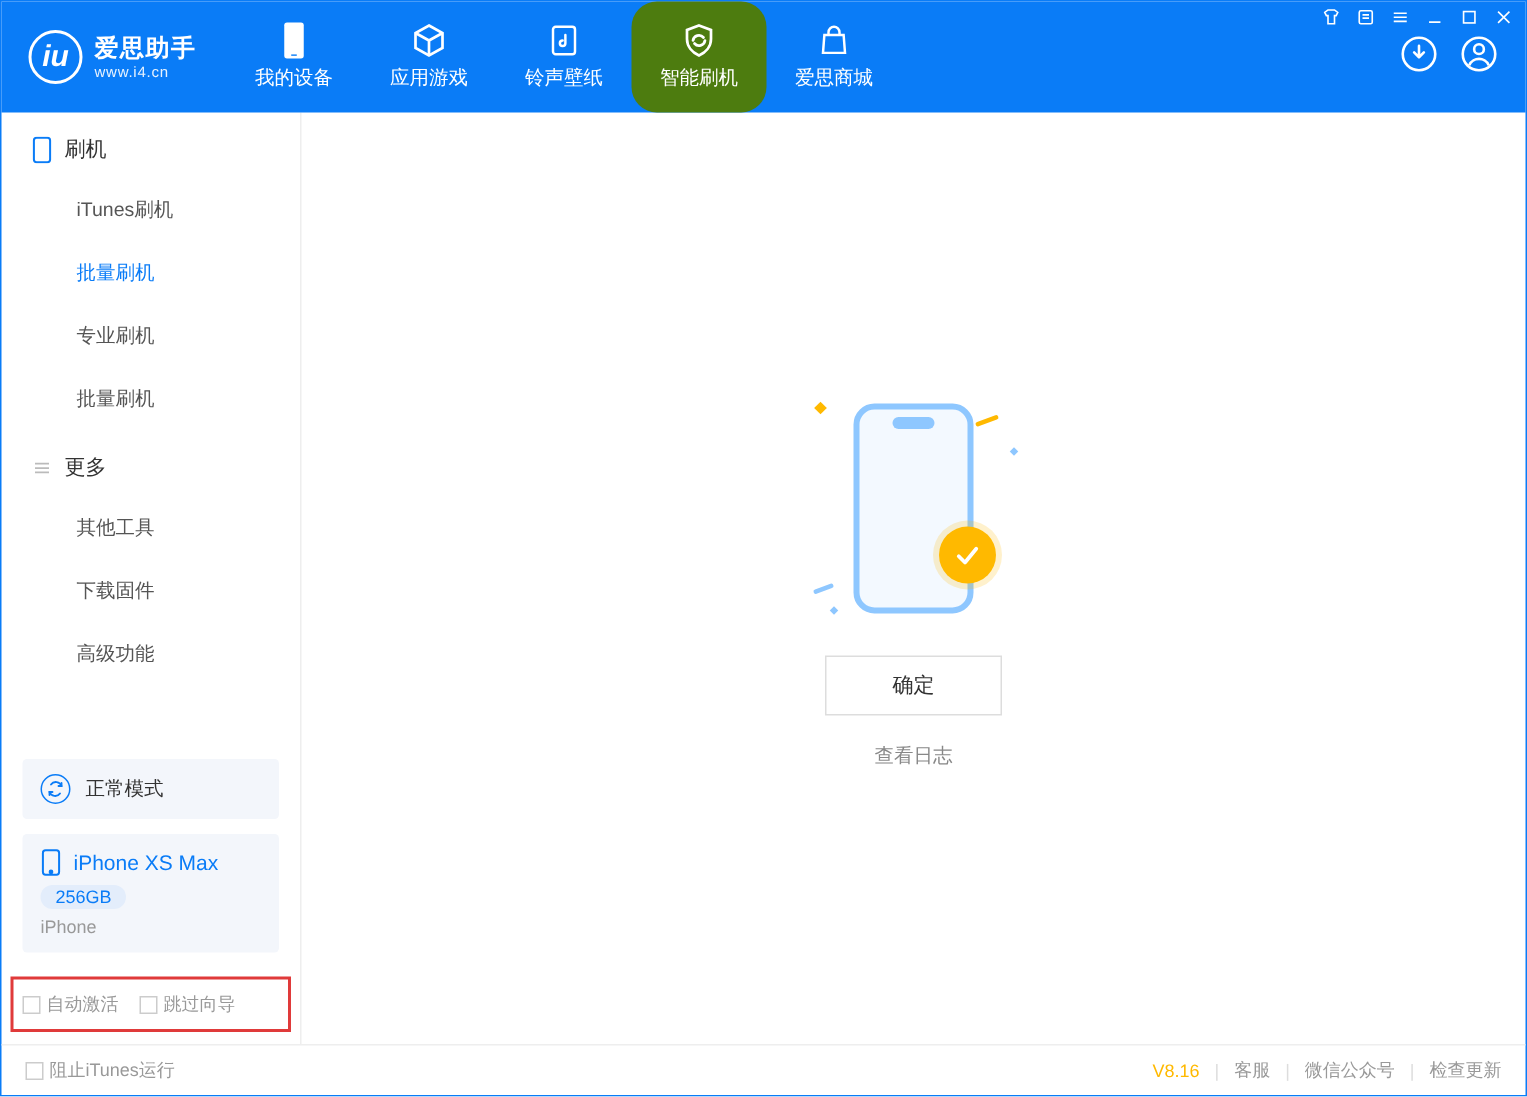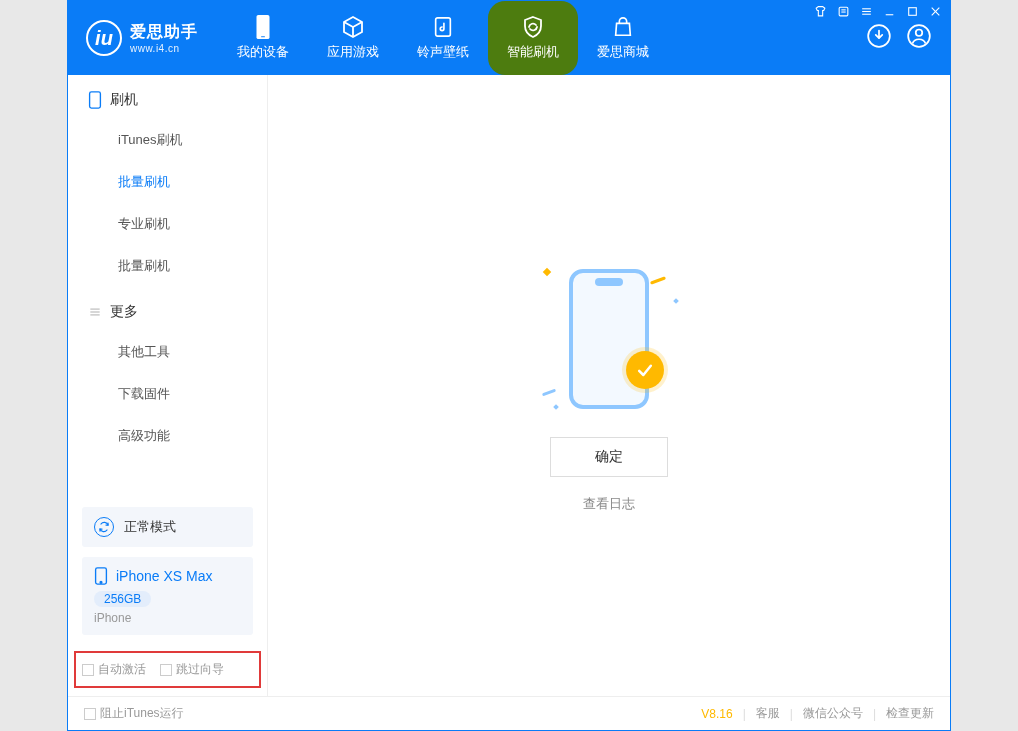--- a/index.html
+++ b/index.html
@@ -1,17 +1,17 @@
 <!DOCTYPE html>
 <html><head>
 <meta charset="utf-8">
 <style>
   * { box-sizing: border-box; margin: 0; padding: 0; font-family: "Microsoft YaHei", "PingFang SC", sans-serif; }
   body { background: #e8e8e8; display: flex; justify-content: center; align-items: flex-start; }
-  .window { width: 884px; height: 731px; background: #fff; border: 1px solid #0a7cf7; display: flex; flex-direction: column; }
+  .window { width: 1018px; height: 731px; background: #fff; border: 1px solid #0a7cf7; display: flex; flex-direction: column; }
   
   
   .header { background: #0a7cf7; position: relative; }
   .mini-buttons { position: absolute; top: 4px; right: 8px; display: flex; gap: 10px; color: rgba(255,255,255,0.9); font-size: 13px; align-items: center; }
   .mini-buttons span, .mini-buttons svg { cursor: pointer; }
   
   
   .header-main { display: flex; align-items: center; height: 74px; padding: 0 12px 0 18px; }
   .logo { display: flex; align-items: center; color: #fff; }
   .logo-icon { width: 36px; height: 36px; border: 2px solid #fff; border-radius: 50%; display:flex; align-items:center; justify-content:center; font-style: italic; font-weight: bold; font-size: 20px; margin-right: 8px; }

